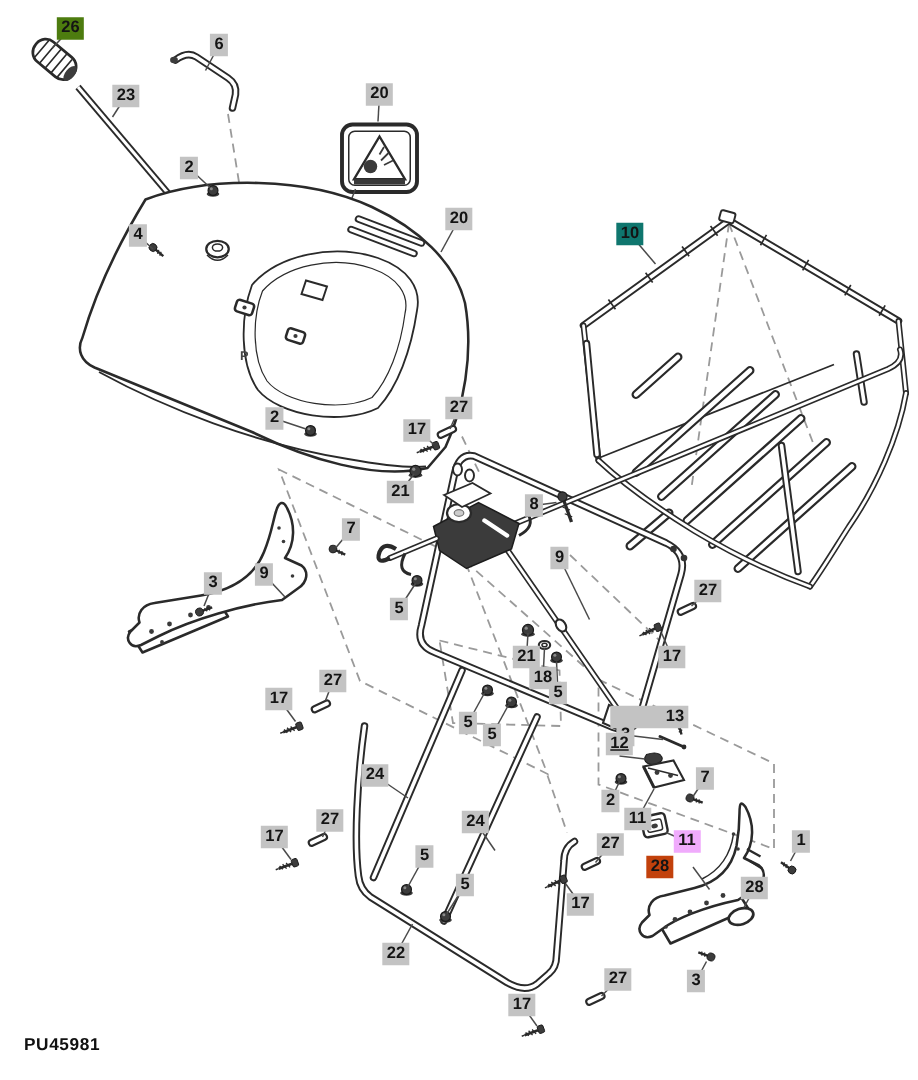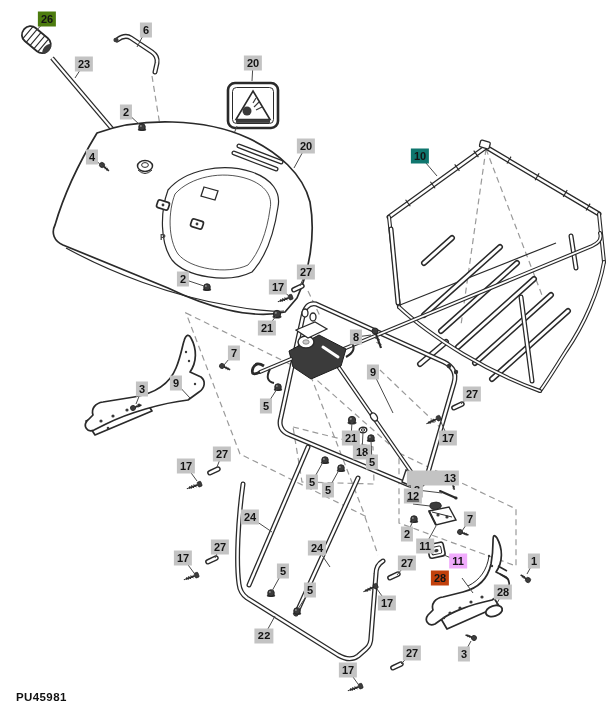--- a/index.html
+++ b/index.html
@@ -411,21 +411,21 @@
       <div class="callout" style="left: 458px; top: 561px; background: #f0abfc; color: rgb(20, 20, 20);">11</div>
       <div class="callout" style="left: 250px; top: 517px; background: rgb(195, 195, 195); color: rgb(20, 20, 20);">24</div>
       <div class="callout" style="left: 317px; top: 548px; background: rgb(195, 195, 195); color: rgb(20, 20, 20);">24</div>
       <div class="callout" style="left: 534px; top: 561px; background: rgb(195, 195, 195); color: rgb(20, 20, 20);">1</div>
       <div class="callout" style="left: 440px; top: 578px; background: #c2410c; color: rgb(20, 20, 20);">28</div>
       <div class="callout" style="left: 503px; top: 592px; background: rgb(195, 195, 195); color: rgb(20, 20, 20);">28</div>
       <div class="callout" style="left: 220px; top: 547px; background: rgb(195, 195, 195); color: rgb(20, 20, 20);">27</div>
       <div class="callout" style="left: 183px; top: 558px; background: rgb(195, 195, 195); color: rgb(20, 20, 20);">17</div>
       <div class="callout" style="left: 283px; top: 571px; background: rgb(195, 195, 195); color: rgb(20, 20, 20);">5</div>
       <div class="callout" style="left: 310px; top: 590px; background: rgb(195, 195, 195); color: rgb(20, 20, 20);">5</div>
-      <div class="callout" style="left: 264px; top: 636px; background: rgb(195, 195, 195); color: rgb(20, 20, 20); font-family: Liberation Mono, monospace;">22</div>
+      <div class="callout" style="left: 264px; top: 636px; background: rgb(195, 195, 195); color: rgb(20, 20, 20);">22</div>
       <div class="callout" style="left: 407px; top: 563px; background: rgb(195, 195, 195); color: rgb(20, 20, 20);">27</div>
       <div class="callout" style="left: 387px; top: 603px; background: rgb(195, 195, 195); color: rgb(20, 20, 20);">17</div>
       <div class="callout" style="left: 412px; top: 653px; background: rgb(195, 195, 195); color: rgb(20, 20, 20);">27</div>
       <div class="callout" style="left: 348px; top: 670px; background: rgb(195, 195, 195); color: rgb(20, 20, 20);">17</div>
       <div class="callout" style="left: 464px; top: 654px; background: rgb(195, 195, 195); color: rgb(20, 20, 20);">3</div>
     </div>
 <div class="figure-id">PU45981</div>
 </div>
 
 </body></html>

